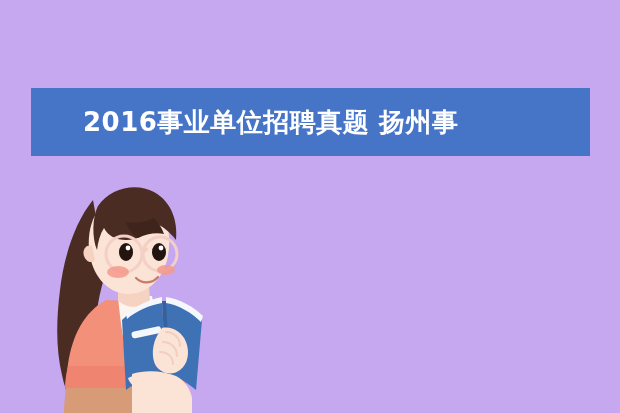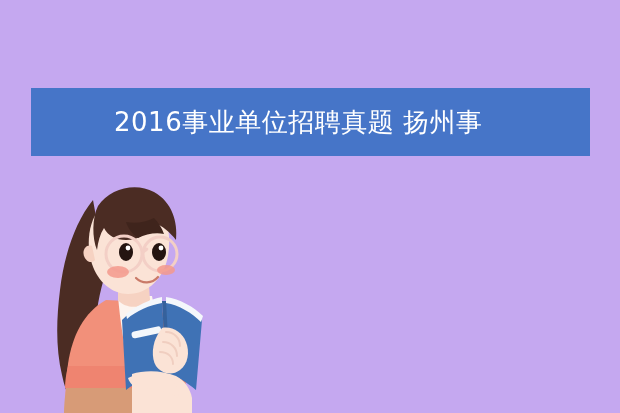--- a/index.html
+++ b/index.html
@@ -28,25 +28,24 @@
     background: #4675c8;
     display: flex;
     align-items: center;
     box-sizing: border-box;
     padding-left: 52px;
   }
   #title-text {
     color: #ffffff;
     font-family: "DejaVu Sans", "Liberation Sans", sans-serif;
     font-size: 26px;
-    font-weight: normal;
+    font-weight: bold;
     letter-spacing: 0.5px;
     line-height: 1;
     white-space: nowrap;
-    margin-left: 31px;
   }
   #illustration {
     position: absolute;
     left: 20px;
     top: 160px;
     width: 230px;
     height: 253px;
   }
   #illustration svg {
     display: block;

